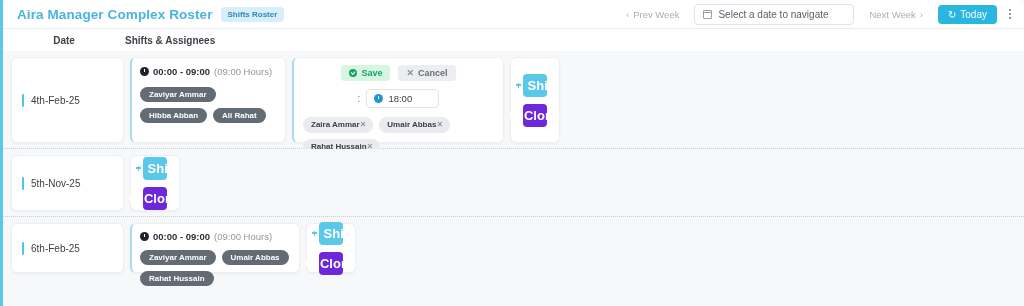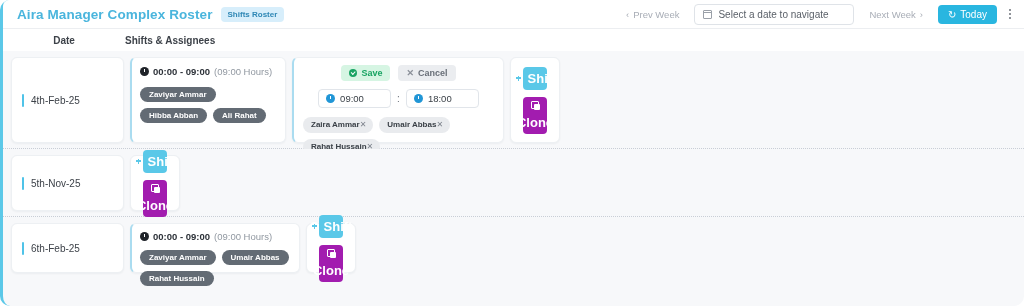--- a/index.html
+++ b/index.html
@@ -7,21 +7,20 @@
     width: 1024px; height: 306px;
     font-family: "Liberation Sans", sans-serif;
     background: #ffffff;
     overflow: hidden;
   }
   .page {
     position: relative;
     width: 1024px; height: 306px;
     background: #f7f8fa;
     border-left: 3px solid #5bc8e8;
-    border-radius: 10px;
   }
 
   
   .header {
     position: relative;
     height: 29px;
     background: #ffffff;
     border-bottom: 1px solid #eceef1;
     display: flex;
     align-items: center;
@@ -290,21 +289,21 @@
     flex: none;
   }
   .btn-shift, .btn-clone {
     display: flex; align-items: center; gap: 5px;
     color: #ffffff; font-size: 13px; font-weight: bold;
     border-radius: 4px; padding: 4px 11px;
     white-space: nowrap; width: 100%;
     justify-content: center;
   }
   .btn-shift { background: #5ac8e8; }
-  .btn-clone { background: #a21caf; flex-direction: column; }
+  .btn-clone { background: #6d28d9; }
   .ico-plus {
     width: 9px; height: 9px; border-radius: 50%;
     background: rgba(255,255,255,.95); position: relative; flex: none;
   }
   .ico-plus::before, .ico-plus::after {
     content: ""; position: absolute; background: #5ac8e8;
   }
   .ico-plus::before { left: 4px; top: 2px; width: 1.2px; height: 5px; }
   .ico-plus::after { left: 2px; top: 3.9px; width: 5px; height: 1.2px; }
   .ico-copy { width: 9px; height: 9px; position: relative; flex: none; }
@@ -382,24 +381,20 @@
             <span class="tick"></span>
             <span>Save</span>
           </div>
           <div class="btn-cancel">
             <span class="xmark">✕</span>
             <span>Cancel</span>
           </div>
         </div>
 
         <div class="time-row">
-          <div class="time-input">
-            <span class="clock blue"></span>
-            <span>09:00</span>
-          </div>
           <span class="colon">:</span>
           <div class="time-input">
             <span class="clock blue"></span>
             <span>18:00</span>
           </div>
         </div>
 
         <div class="assignee-chips">
           <span class="chip-light">
             <span>Zaira Ammar</span>

